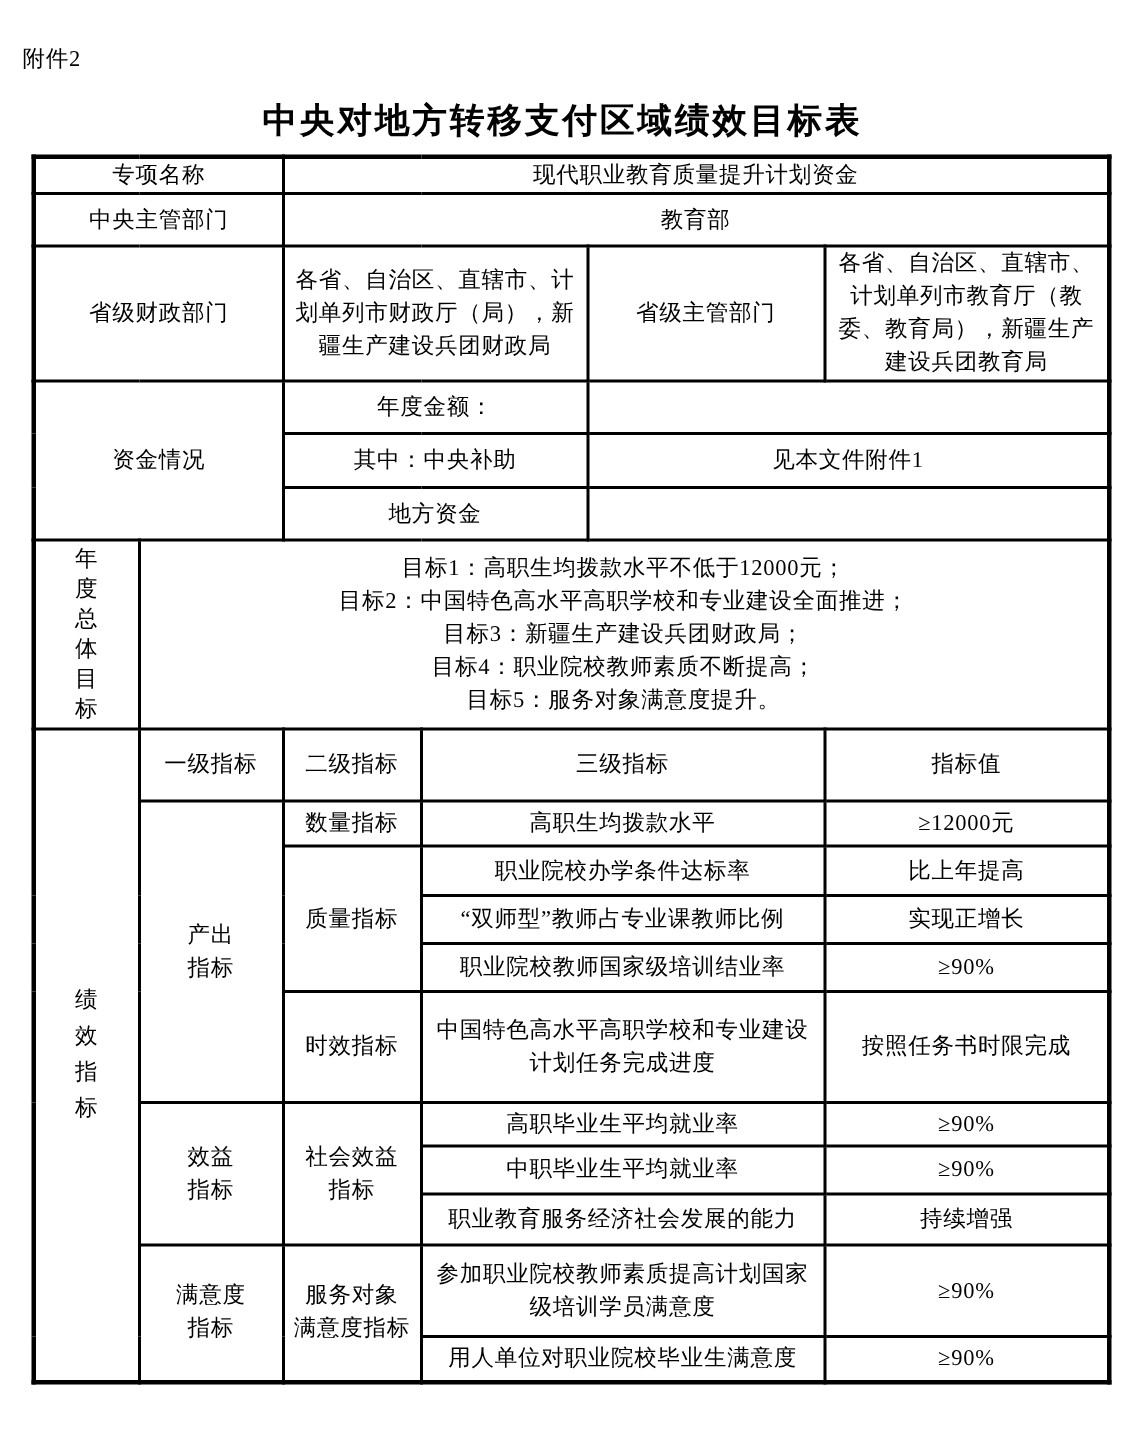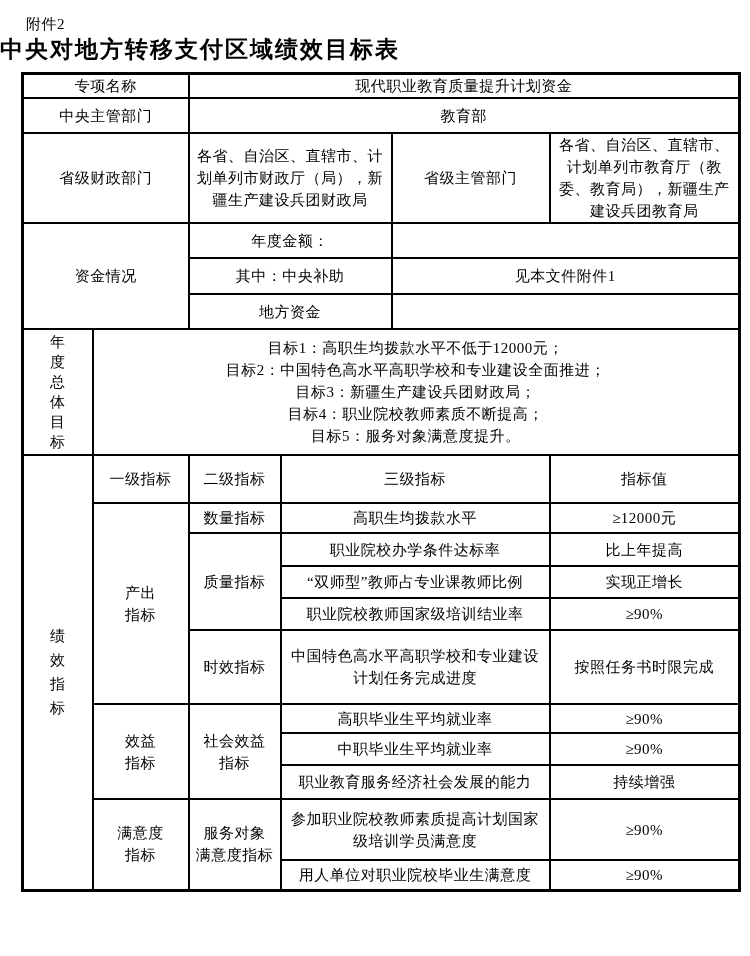--- a/index.html
+++ b/index.html
@@ -8,25 +8,27 @@
     width: 750px;
     height: 956px;
     background: #ffffff;
     font-family: "Liberation Serif", "DejaVu Serif", serif;
     color: #000000;
     font-size: 15px;
     letter-spacing: 0.5px;
     overflow: hidden;
   }
   .attachment {
-    padding-top: 15px;
-    margin-left: 26px;
+    padding-top: 30px;
+    margin-left: 15px;
     font-size: 15px;
   }
   .title {
+    margin-top: 16px;
+    text-align: center;
     font-size: 23px;
     font-weight: bold;
     letter-spacing: 2px;
   }
   .subtitle {
     margin-top: 20px;
     text-align: center;
     font-size: 16px;
     letter-spacing: 1px;
   }

